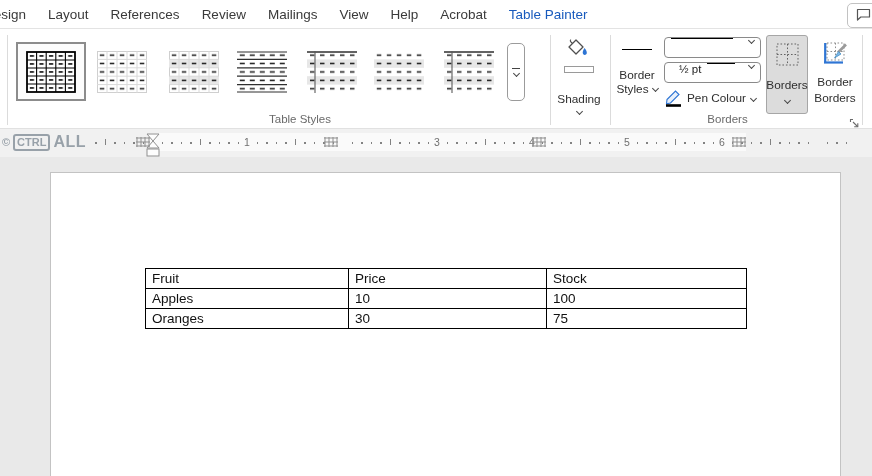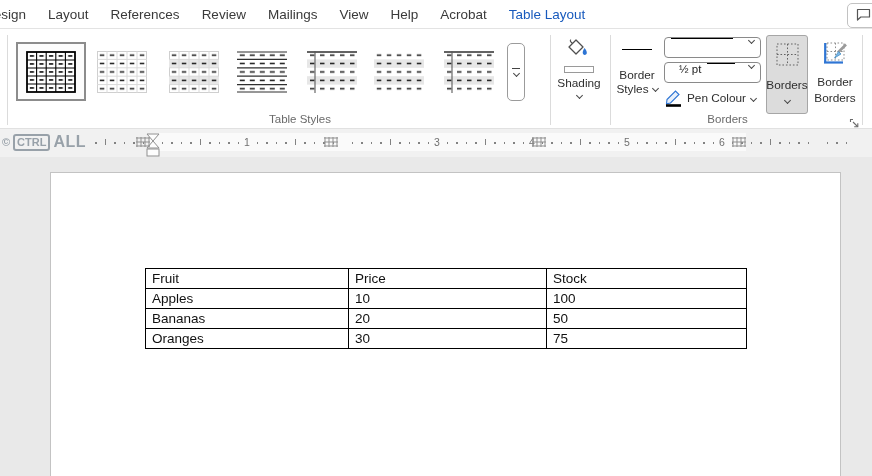--- a/index.html
+++ b/index.html
@@ -82,21 +82,21 @@
   <div class="tabbar">
     <div class="tabrow">
       <span class="tab">Design</span>
       <span class="tab">Layout</span>
       <span class="tab">References</span>
       <span class="tab">Review</span>
       <span class="tab">Mailings</span>
       <span class="tab">View</span>
       <span class="tab">Help</span>
       <span class="tab">Acrobat</span>
-      <span class="tab blue">Table Layout</span>
+      <span class="tab blue">Table Painter</span>
     </div>
     <div class="comment-btn">
       <span>
         <svg width="15" height="13" viewBox="0 0 15 13">
             <path d="M1.5 1.5 h12 v7.5 h-8.7 l-3.3 3 v-3 h0 z" fill="none" stroke="#555" stroke-width="1.2" stroke-linejoin="round"></path>
           </svg>
       </span>
     </div>
   </div>
 
@@ -247,21 +247,21 @@
 
     <div class="bigbtn" style="left:553px;top:7px;width:52px;height:78px">
       <span style="margin-top:2px">
         <svg width="27" height="24" viewBox="0 0 27 24">
           <path d="M10 2 L17 9 L10 16 L3 9 Z" fill="#fff" stroke="#4f4f4f" stroke-width="1.3" stroke-linejoin="round"></path>
           <path d="M6.5 5.5 L5 4 Q3.6 2.6 5 1.6" fill="none" stroke="#4f4f4f" stroke-width="1.1"></path>
           <path d="M18.5 10 C21 13 21.6 15.2 20 16.6 C18.3 17.8 16.2 16.2 16.8 13.8 C17.1 12.3 17.9 11 18.5 10 Z" fill="#2e75d4"></path>
         </svg>
       </span>
       <span class="swatchbar"></span>
-      <span style="margin-top:3px">Shading</span>
+      <span style="margin-top:19px">Shading</span>
       <span class="chev" style="margin-top:3px"></span>
     </div>
 
     <div class="vdiv" style="left:610px"></div>
 
     <div class="bigbtn" style="left:612px;top:7px;width:50px;height:78px">
       <span class="lineglyph" style="width:30px;margin-top:13px"></span>
       <span style="margin-top:18px">Border</span>
       <span style="display:flex;align-items:center;gap:4px">
         <span>Styles</span>
@@ -491,25 +491,20 @@
           <td>Fruit</td>
           <td>Price</td>
           <td>Stock</td>
         </tr>
         <tr>
           <td>Apples</td>
           <td>10</td>
           <td>100</td>
         </tr>
         <tr>
-          <td>Bananas</td>
-          <td>20</td>
-          <td>50</td>
-        </tr>
-        <tr>
           <td>Oranges</td>
           <td>30</td>
           <td>75</td>
         </tr>
       </tbody>
         </table>
     </div>
 
   </div>
 

